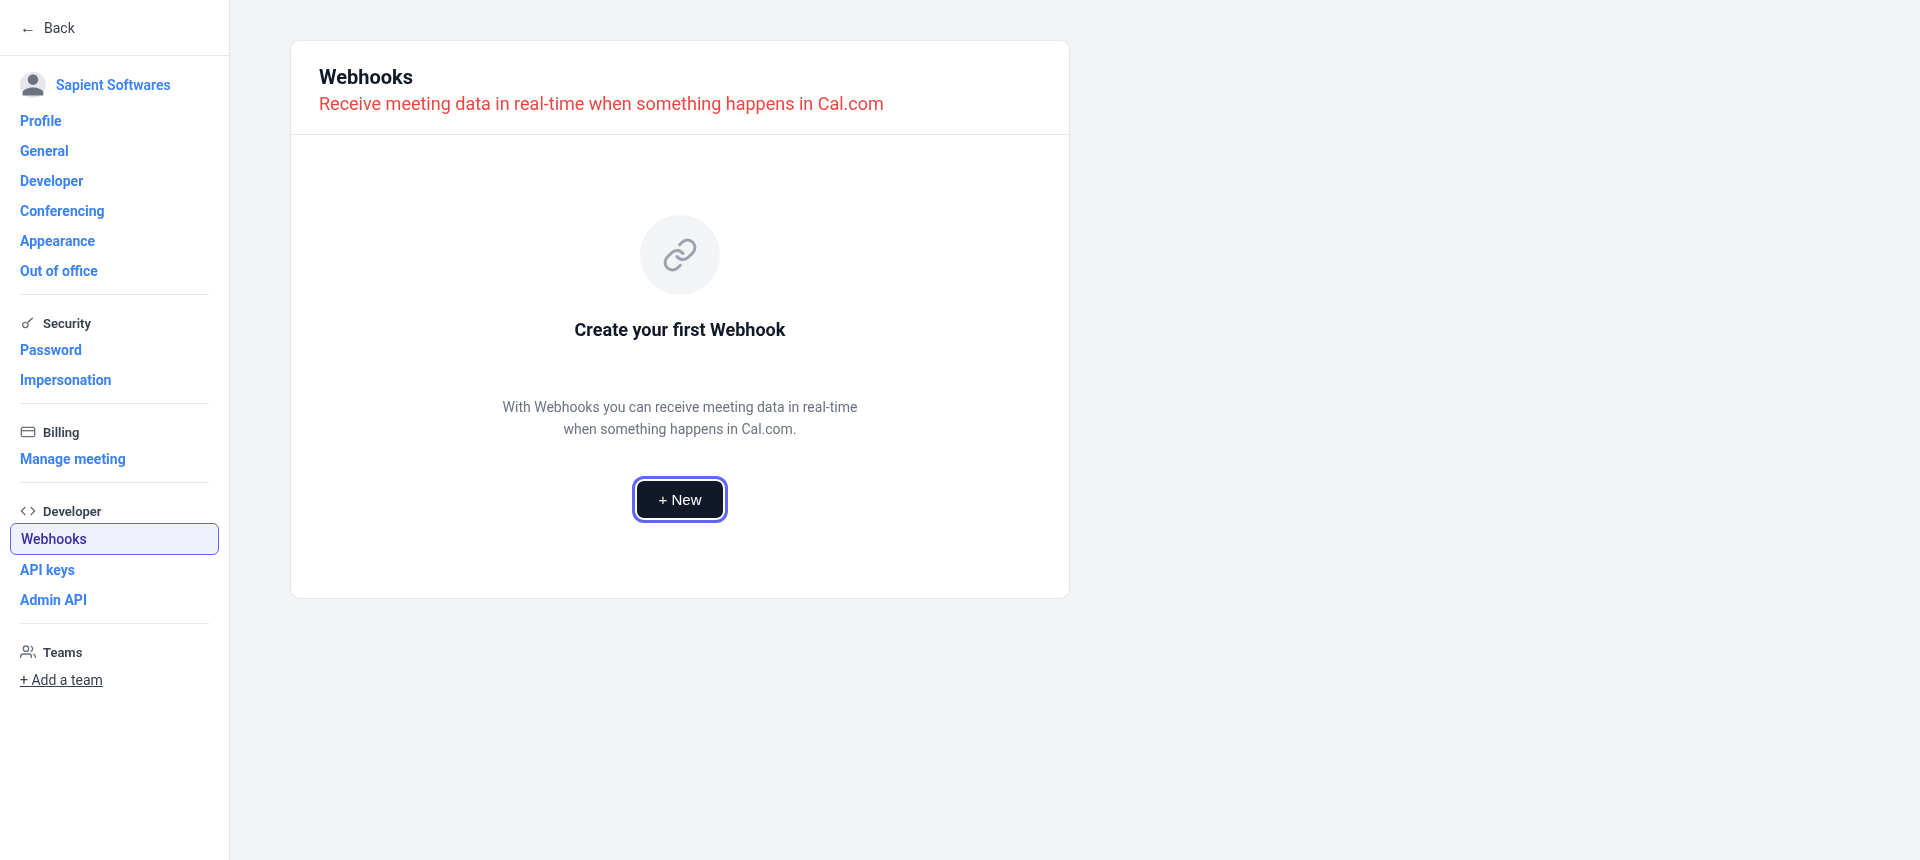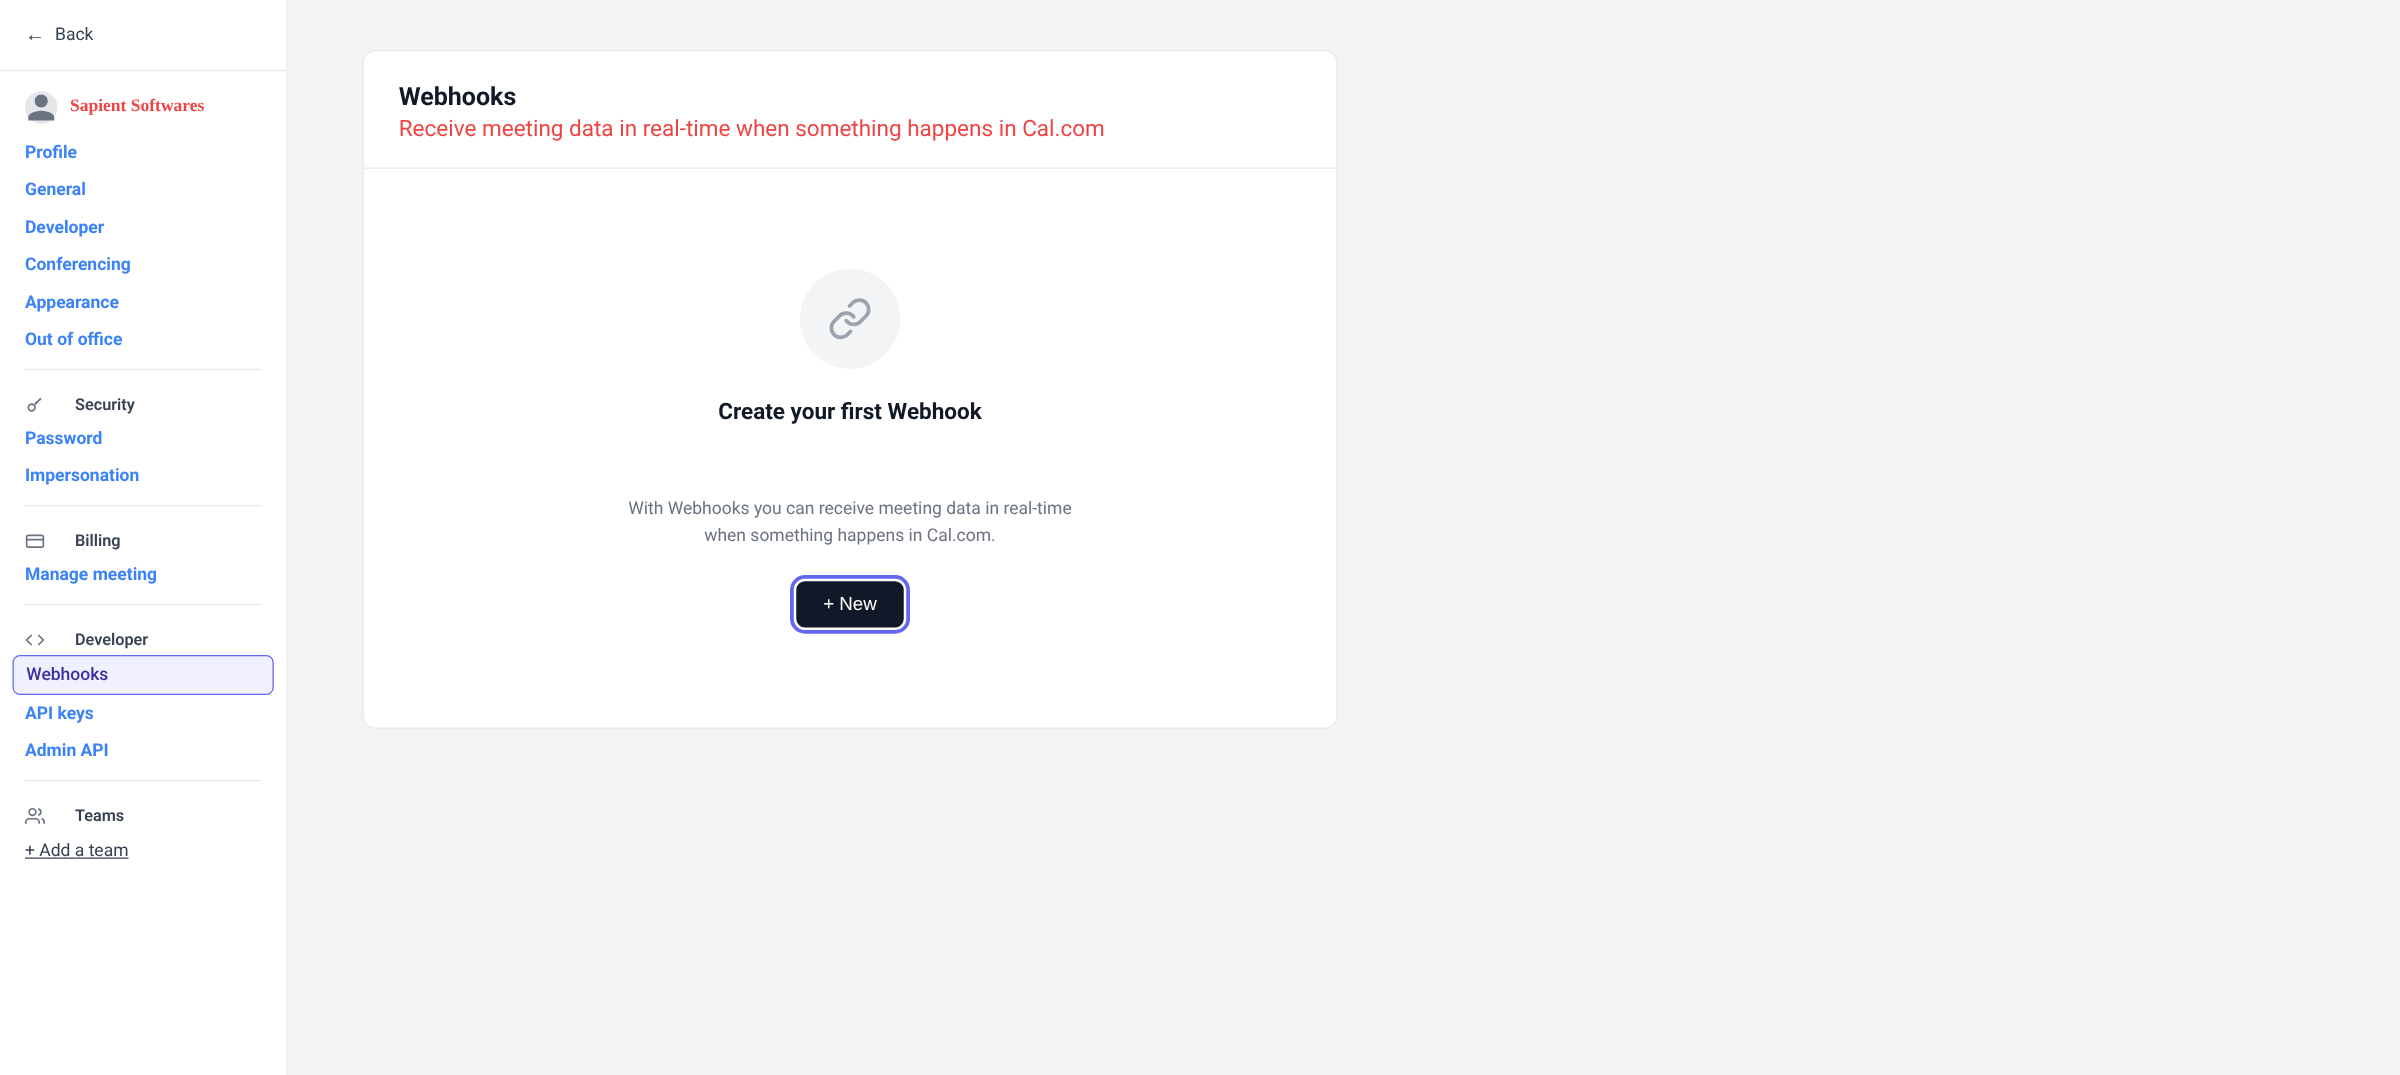--- a/index.html
+++ b/index.html
@@ -51,22 +51,21 @@
       align-items: center;
       justify-content: center;
       font-size: 13px;
       color: #6b7280;
       flex-shrink: 0;
     }
 
     .sidebar-user-name {
       font-size: 14px;
       font-weight: 600;
-      color: #ef4444;
-      font-family: Liberation Serif, serif;
+      color: #3b82f6;
     }
 
     .sidebar-nav {
       padding: 0 10px;
     }
 
     .sidebar-item {
       display: block;
       padding: 7px 10px;
       font-size: 14px;
@@ -80,21 +79,21 @@
     .sidebar-item.active {
       background: #f0f0ff;
       color: #3730a3;
       font-weight: 500;
       border: 1.5px solid #6366f1;
     }
 
     .sidebar-section-header {
       display: flex;
       align-items: center;
-      gap: 24px;
+      gap: 7px;
       padding: 12px 10px 4px 10px;
       font-size: 13px;
       font-weight: 600;
       color: #374151;
     }
 
     .sidebar-section-header svg {
       width: 16px;
       height: 16px;
       color: #6b7280;
@@ -196,21 +195,21 @@
       align-items: flex-end;
       gap: 8px;
       padding: 10px 22px;
       background: #111827;
       color: #fff;
       border: none;
       border-radius: 7px;
       font-size: 15px;
       font-weight: 500;
       cursor: pointer;
-      margin-top: 8px;
+      margin-top: 24px;
       outline: 3px solid #6366f1;
       outline-offset: 2px;
     }
 
     .back-arrow {
       display: inline-block;
       font-size: 16px;
     }
   </style>
 </head>

